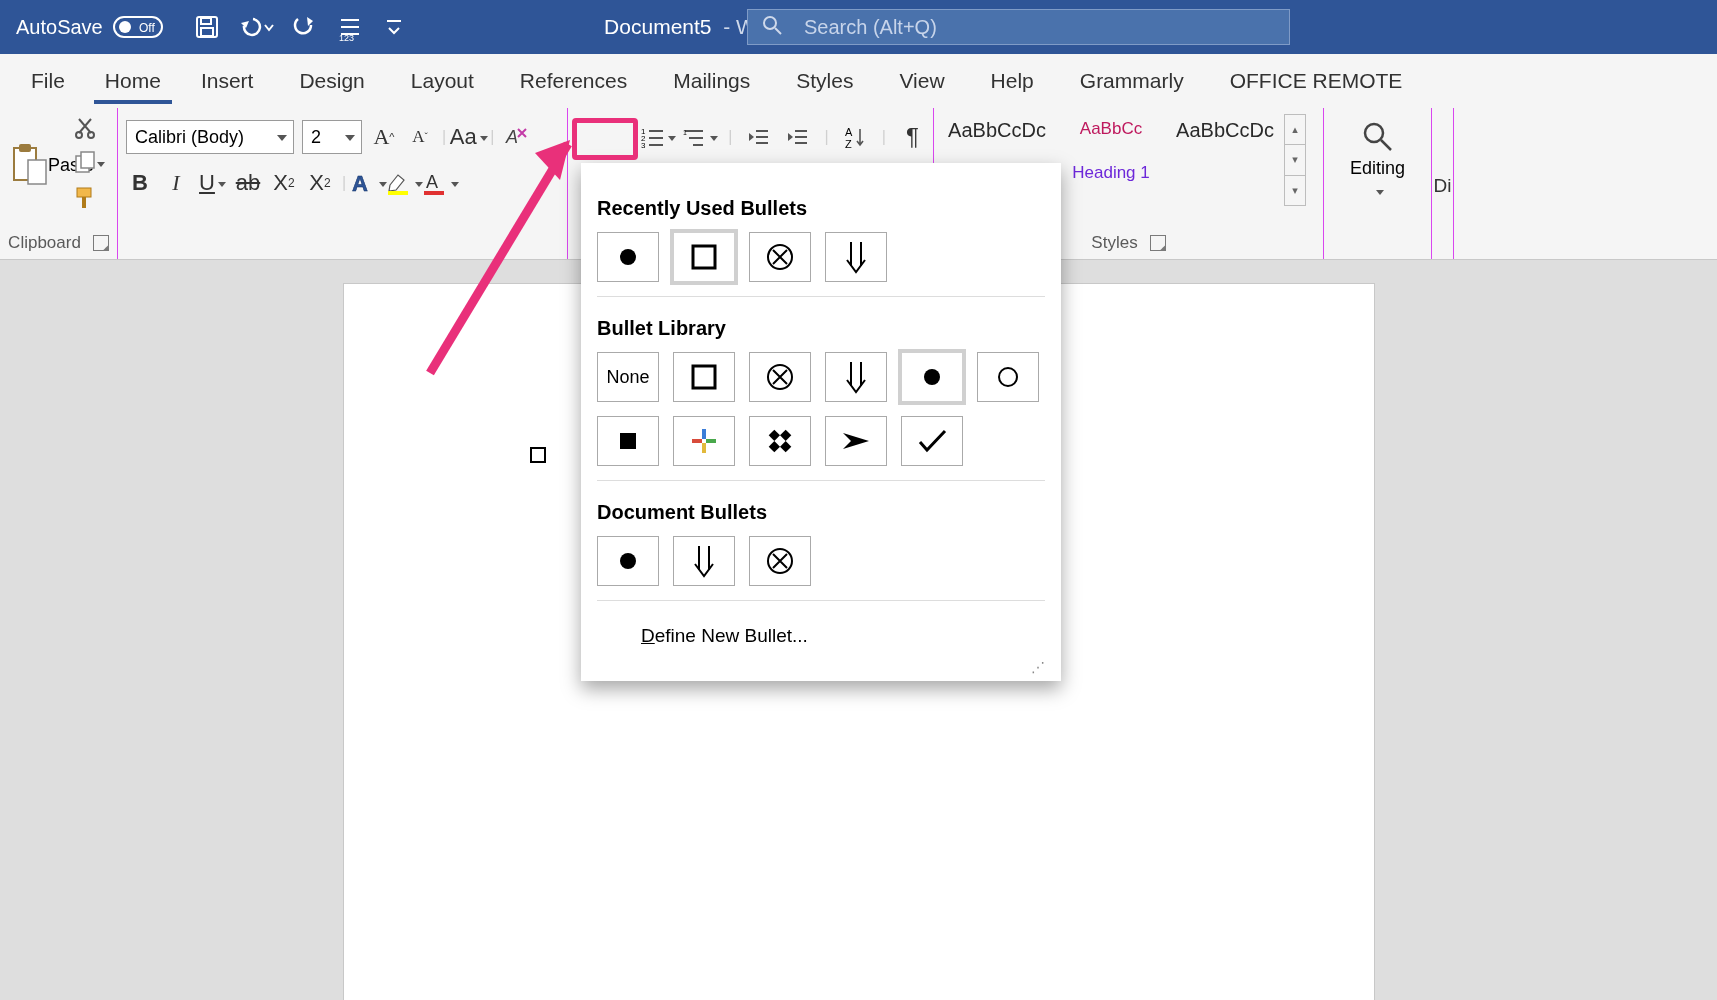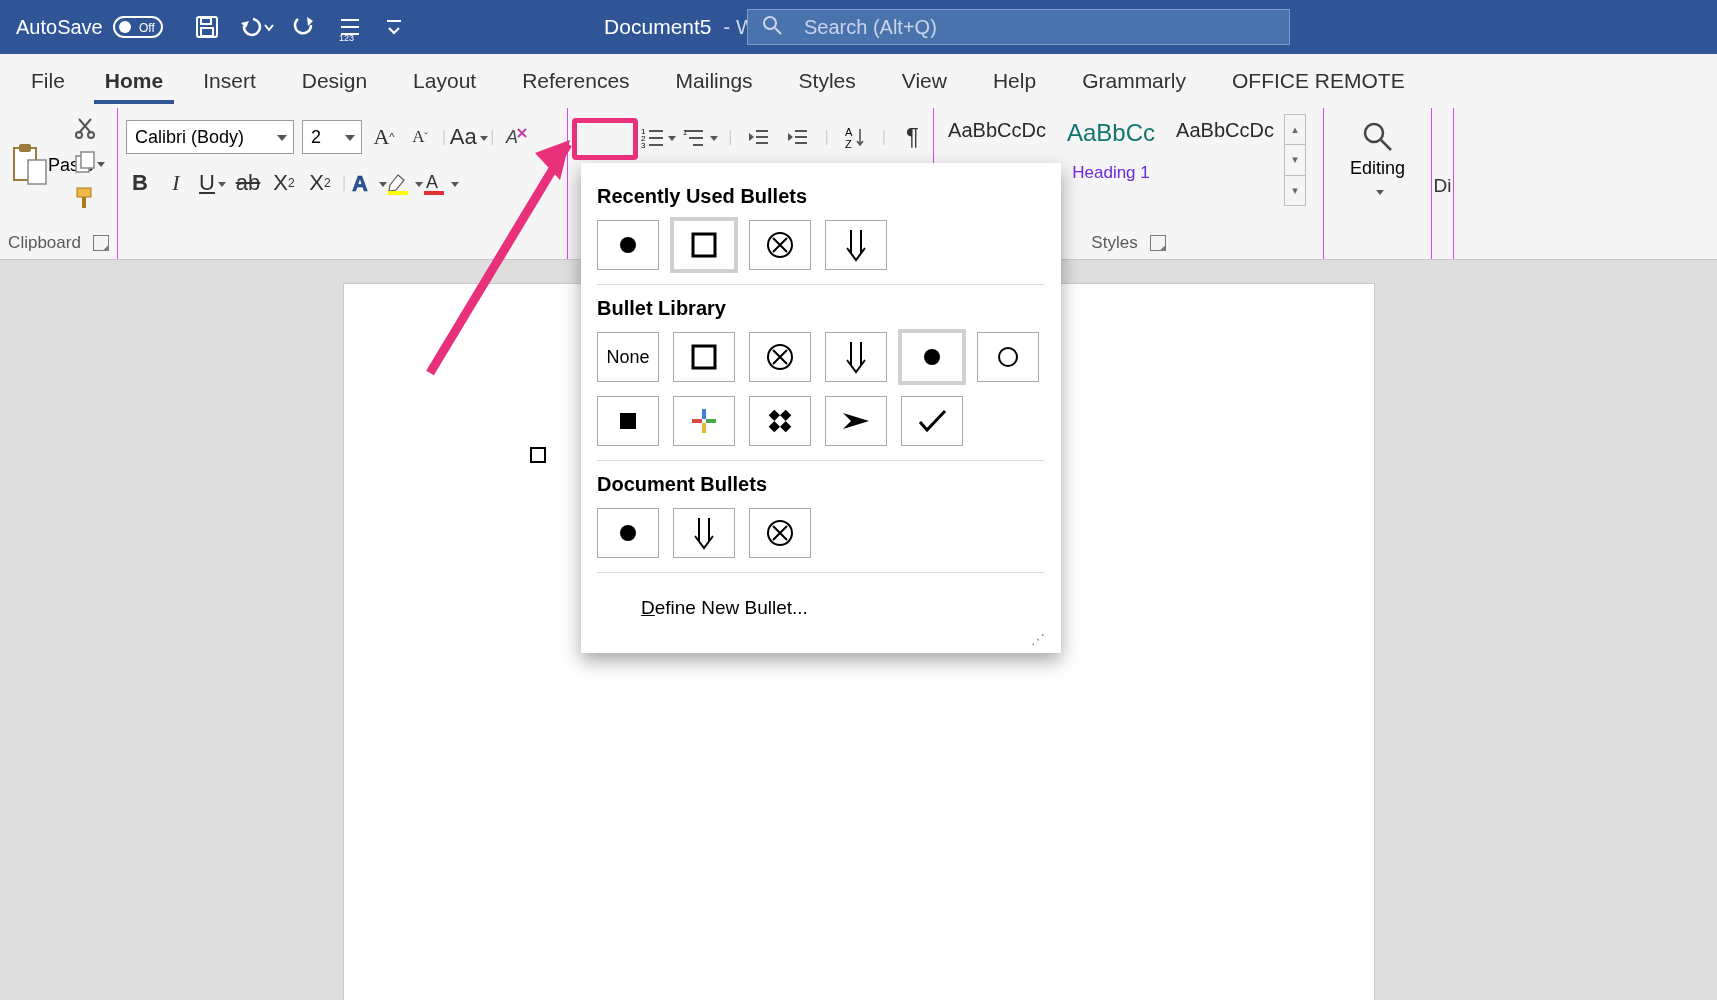--- a/index.html
+++ b/index.html
@@ -13,21 +13,21 @@
   .qat{display:flex;align-items:center;gap:20px;margin-left:22px}
   .qat svg{display:block}
   .doc-title{position:absolute;left:50%;transform:translateX(-140%);font-size:21px;font-weight:400}
   .doc-title .dim{color:#cfd9eb}
   .searchwrap{position:absolute;left:747px;width:543px;height:36px;background:#4a72ac;border:1px solid #7f9bc7;display:flex;align-items:center;padding:0 14px;gap:22px}
   .searchwrap input{background:transparent;border:none;outline:none;font-size:20px;color:#e5e5e5;width:100%}
   .searchwrap input::placeholder{color:#c7d4ea}
   
   .tabs{height:54px;background:#f5f5f5;display:flex;align-items:center;padding:0 8px;gap:0}
   .tab{padding:0 23px;font-size:21px;color:#323232;cursor:pointer}
-  .tab.active{font-weight:700;position:relative;padding:0 17px}
+  .tab.active{font-weight:400;position:relative;padding:0 17px}
   .tab.active::after{content:"";position:absolute;left:6px;right:6px;bottom:-11px;height:4px;background:#2f5597}
   
   .ribbon{height:152px;background:#f5f5f5;border-bottom:1px solid #c8c8c8;display:flex}
   .group{border-right:1px solid #d946ef;display:flex;flex-direction:column;justify-content:space-between;padding:6px 8px 2px}
   .group-label{font-size:17px;color:#5a5a5a;text-align:center;display:flex;justify-content:center;align-items:center;gap:6px;height:28px}
   .launcher{width:16px;height:16px;border:1px solid #7a7a7a;position:relative;margin-left:6px}
   .launcher::after{content:"";position:absolute;right:-1px;bottom:-1px;width:0;height:0;border-left:6px solid transparent;border-top:6px solid transparent;border-right:6px solid #7a7a7a;border-bottom:6px solid #7a7a7a;transform:scale(.55);transform-origin:bottom right}
   
   .clip{width:118px}
   .clip-body{display:flex;gap:6px}
@@ -45,36 +45,36 @@
   .caret::after{content:"";display:inline-block;border-left:4px solid transparent;border-right:4px solid transparent;border-top:5px solid #555;vertical-align:middle;margin-left:3px}
   
   .para{width:366px;position:relative}
   .para-row{display:flex;align-items:center;gap:14px;height:46px;padding-left:4px}
   
   .styles{width:390px}
   .styles-body{display:flex;gap:4px;height:92px}
   .style-card{width:110px;height:74px;border:1px solid transparent;display:flex;flex-direction:column;align-items:center;justify-content:space-between;padding:4px 2px}
   .style-card .prev{font-size:20px;color:#2a2a2a}
   .style-card .name{font-size:17px;color:#6d28d9;white-space:nowrap;overflow:hidden;text-overflow:ellipsis;width:100%;text-align:center}
-  .style-card.h1 .prev{color:#0f766e;font-size:24px}
+  .style-card.h1 .prev{color:#be185d;font-size:17px}
   .style-scroll{width:22px;display:flex;flex-direction:column;border:1px solid #bdbdbd}
   .style-scroll div{flex:1;border-bottom:1px solid #bdbdbd;display:flex;align-items:center;justify-content:center;font-size:11px;color:#666}
   .style-scroll div:last-child{border-bottom:none}
   
   .editing{width:108px}
   .editing-body{display:flex;flex-direction:column;align-items:center;gap:4px;padding-top:6px}
   
   .cutoff{width:22px;display:flex;flex-direction:column;justify-content:center;align-items:center;font-size:19px;color:#333}
   
   .docwrap{position:absolute;top:260px;left:0;right:0;bottom:0;display:flex;justify-content:center}
   .page{width:1030px;background:#fff;margin-top:24px;box-shadow:0 0 0 1px #c8c8c8;height:100%;position:relative}
   .page-bullet{position:absolute;top:163px;left:186px;width:16px;height:16px;border:2px solid #000}
   
   .dropdown{position:absolute;top:163px;left:581px;width:480px;background:#fff;box-shadow:0 8px 18px rgba(0,0,0,.35);padding:14px 16px 8px;z-index:50}
-  .dd-head{font-size:20px;font-weight:700;margin:8px 0 12px}
+  .dd-head{font-size:20px;font-weight:700;margin:20px 0 12px}
   .dd-row{display:flex;gap:14px;margin-bottom:14px}
   .swatch{width:62px;height:50px;border:1px solid #aaa;display:flex;align-items:center;justify-content:center;font-size:28px;background:#fff;cursor:pointer}
   .swatch.sel{outline:4px solid #d0d0d0;outline-offset:-1px}
   .swatch.none{font-size:18px}
   .dd-sep{height:1px;background:#ddd;margin:6px 0 12px}
   .dd-menuitem{display:flex;align-items:center;gap:16px;height:46px;font-size:19px;padding-left:4px}
   .dd-menuitem .chev{margin-left:auto;font-size:22px;color:#555}
   .gripper{align-self:flex-end;width:14px;height:14px;margin-left:auto;color:#888;font-size:14px;text-align:right}
   
   .hl{position:absolute;top:118px;left:572px;width:66px;height:42px;border:5px solid #e9307a;border-radius:4px;z-index:60}

